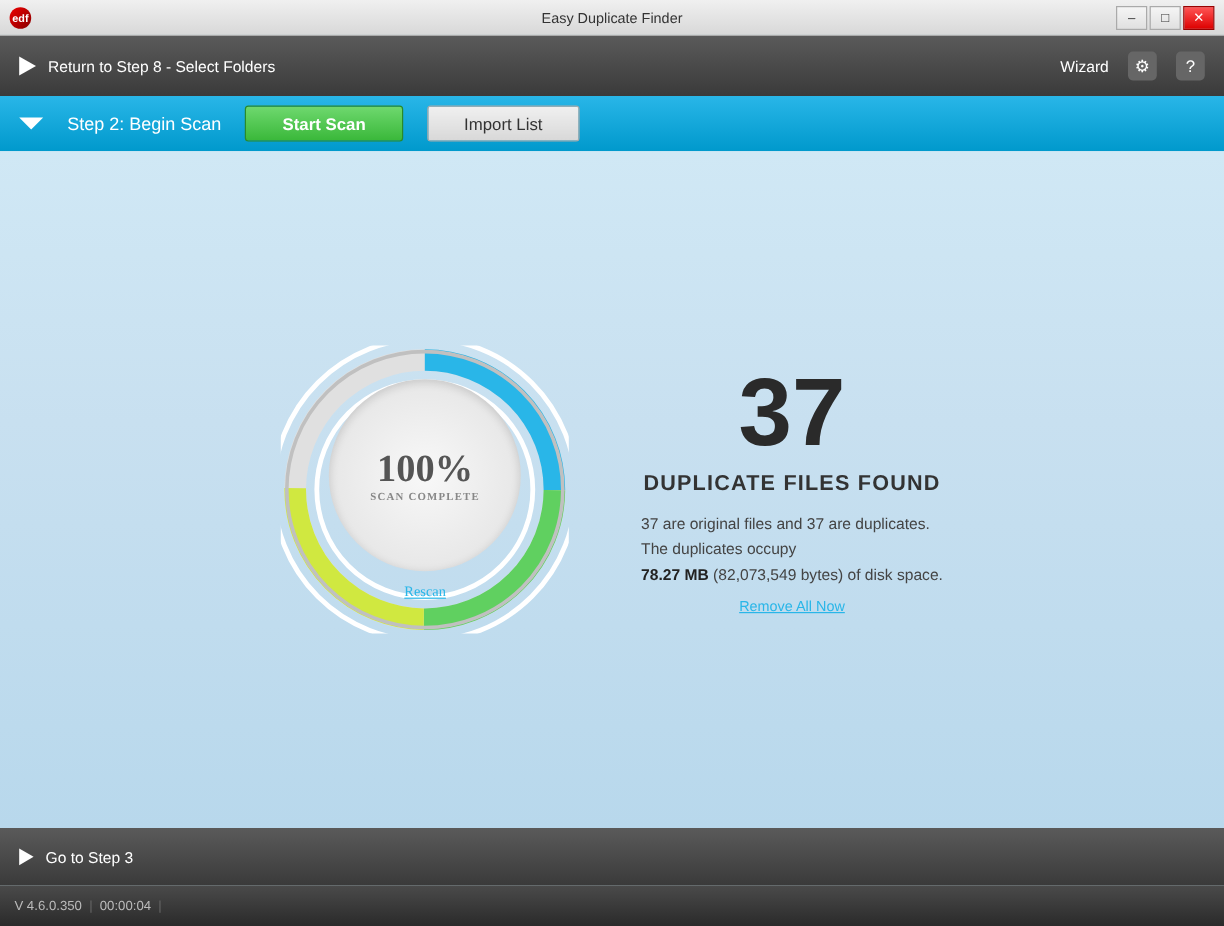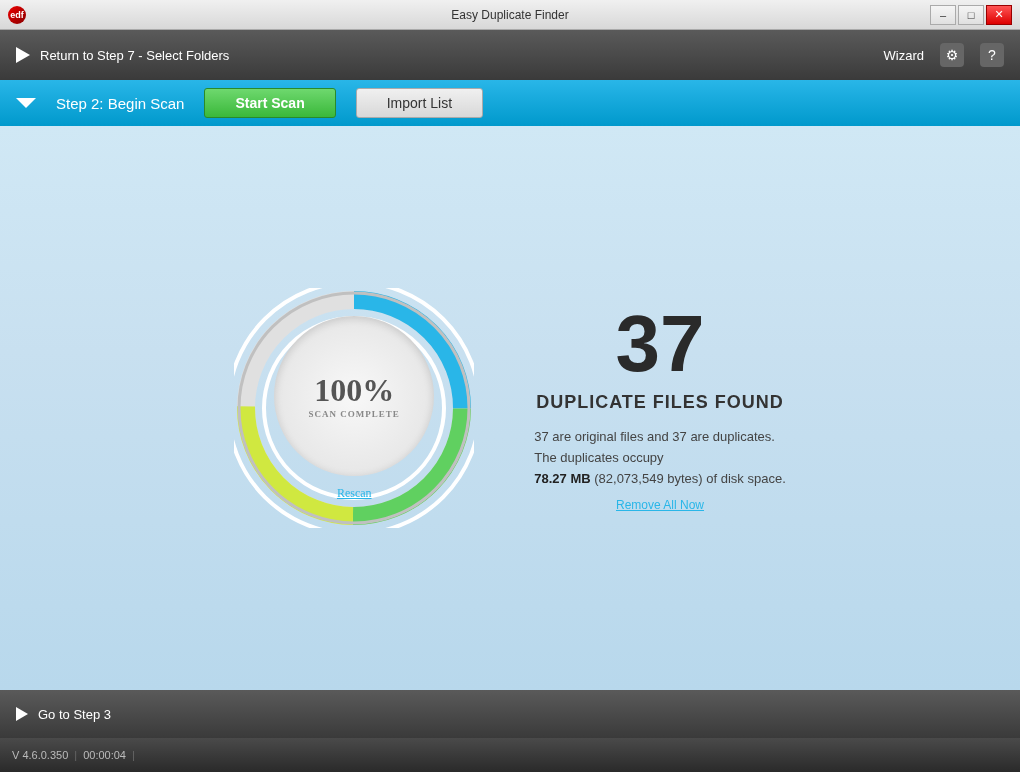--- a/index.html
+++ b/index.html
@@ -230,21 +230,21 @@
   <div class="title-bar-controls">
     <button class="tb-btn">–</button>
     <button class="tb-btn">□</button>
     <button class="tb-btn close">✕</button>
   </div>
 </div>
 
 <div class="nav-bar">
   <div class="nav-left">
     <div class="nav-play-icon"></div>
-    <span>Return to Step 7 - Select Folders</span>
+    <span>Return to Step 8 - Select Folders</span>
   </div>
   <div class="nav-right">
     <button class="wizard-btn">Wizard</button>
     <div class="icon-gear">⚙</div>
     <div class="icon-question">?</div>
   </div>
 </div>
 
 <div class="step-bar">
   <div class="step-chevron"></div>

